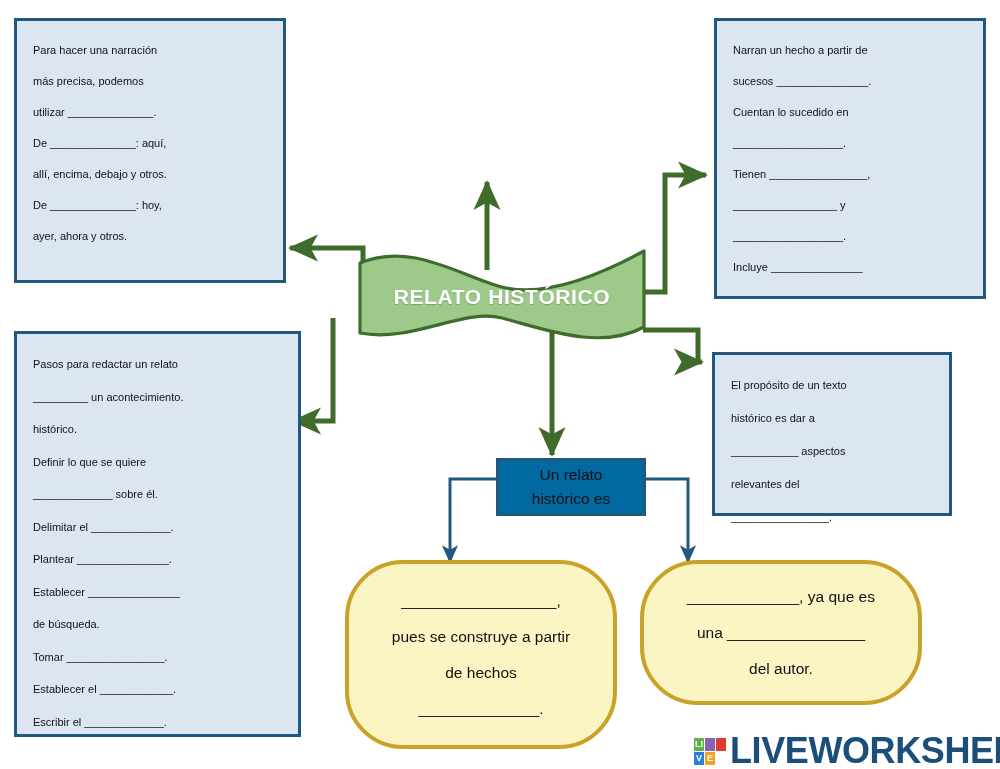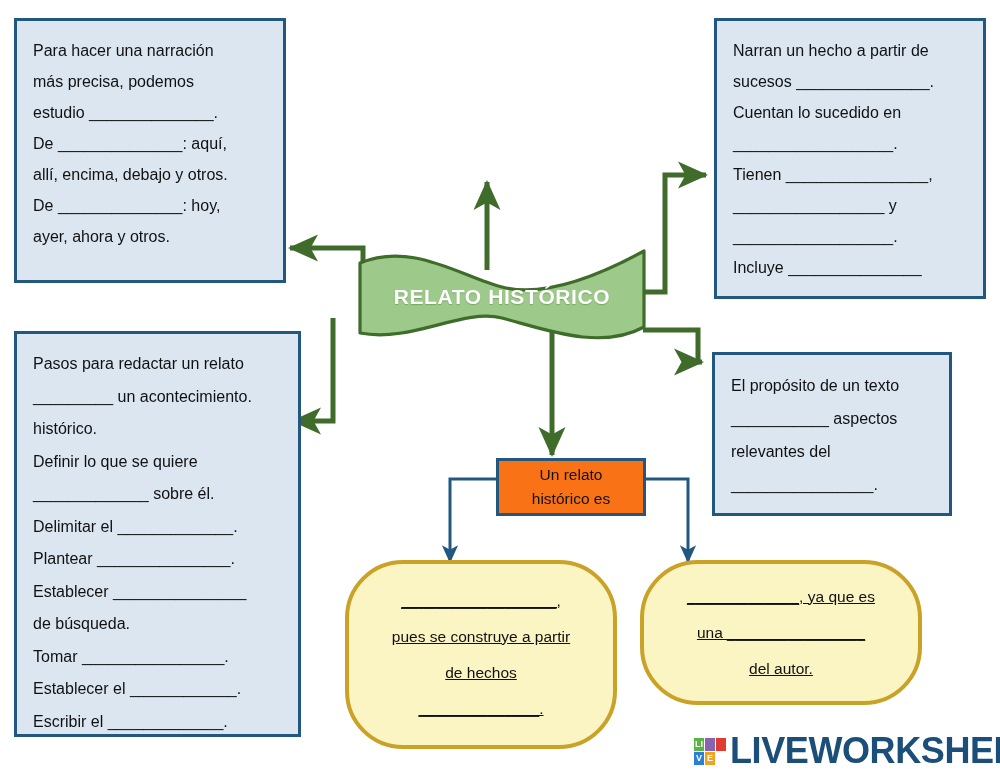--- a/index.html
+++ b/index.html
@@ -26,29 +26,29 @@
     height: 769px;
     pointer-events: none;
   }
   
   .box {
     position: absolute;
     box-sizing: border-box;
     background: #DCE6F1;
     border: 3px solid #22587F;
     padding: 14px 16px 10px 16px;
-    font-size: 16px;
+    font-size: 11px;
     line-height: 31px;
     color: #111111;
   }
   
   .centerbox {
     position: absolute;
     box-sizing: border-box;
-    background: #f97316;
+    background: #0369a1;
     border: 3px solid #22587F;
     display: flex;
     flex-direction: column;
     align-items: center;
     justify-content: center;
     font-size: 15.5px;
     line-height: 24px;
     color: #111111;
     text-align: center;
   }
@@ -61,21 +61,20 @@
     border-radius: 58px;
     display: flex;
     flex-direction: column;
     align-items: center;
     justify-content: center;
     font-size: 15.5px;
     line-height: 36px;
     color: #111111;
     text-align: center;
     padding: 10px 18px;
-    text-decoration: underline;
   }
   
   #banner {
     position: absolute;
     left: 352px;
     top: 243px;
     width: 300px;
     height: 108px;
   }
   #banner svg { display: block; }
@@ -174,21 +173,21 @@
     <svg width="300" height="108" viewBox="0 0 300 108">
       <path d="M8,20 C60,-2 110,34 150,44 C192,55 248,32 292,8
                L292,84 C248,108 192,86 150,75 C110,65 60,100 8,90 Z" fill="#9DC98A" stroke="#3F6B2B" stroke-width="3.2" stroke-linejoin="round"></path>
     </svg>
     <div id="banner-label">RELATO HISTÓRICO</div>
   </div>
 
   <div class="box" style="left:14px; top:18px; width:272px; height:265px;">
     <div>Para hacer una narración</div>
     <div>más precisa, podemos</div>
-    <div>estudio ______________.</div>
+    <div>utilizar ______________.</div>
     <div>De ______________: aquí,</div>
     <div>allí, encima, debajo y otros.</div>
     <div>De ______________: hoy,</div>
     <div>ayer, ahora y otros.</div>
   </div>
 
 
   <div class="box" style="left:714px; top:18px; width:272px; height:281px;">
     <div>Narran un hecho a partir de</div>
     <div>sucesos _______________.</div>
@@ -210,20 +209,21 @@
     <div>Plantear _______________.</div>
     <div>Establecer _______________</div>
     <div>de búsqueda.</div>
     <div>Tomar ________________.</div>
     <div>Establecer el ____________.</div>
     <div>Escribir el _____________.</div>
   </div>
 
   <div class="box" style="left:712px; top:352px; width:240px; height:164px; line-height:33px;">
     <div>El propósito de un texto</div>
+    <div>histórico es dar a</div>
     <div>___________ aspectos</div>
     <div>relevantes del</div>
     <div>________________.</div>
   </div>
 
   <div class="centerbox" style="left:496px; top:458px; width:150px; height:58px;">
     <div>Un relato</div>
     <div>histórico es</div>
   </div>
 

